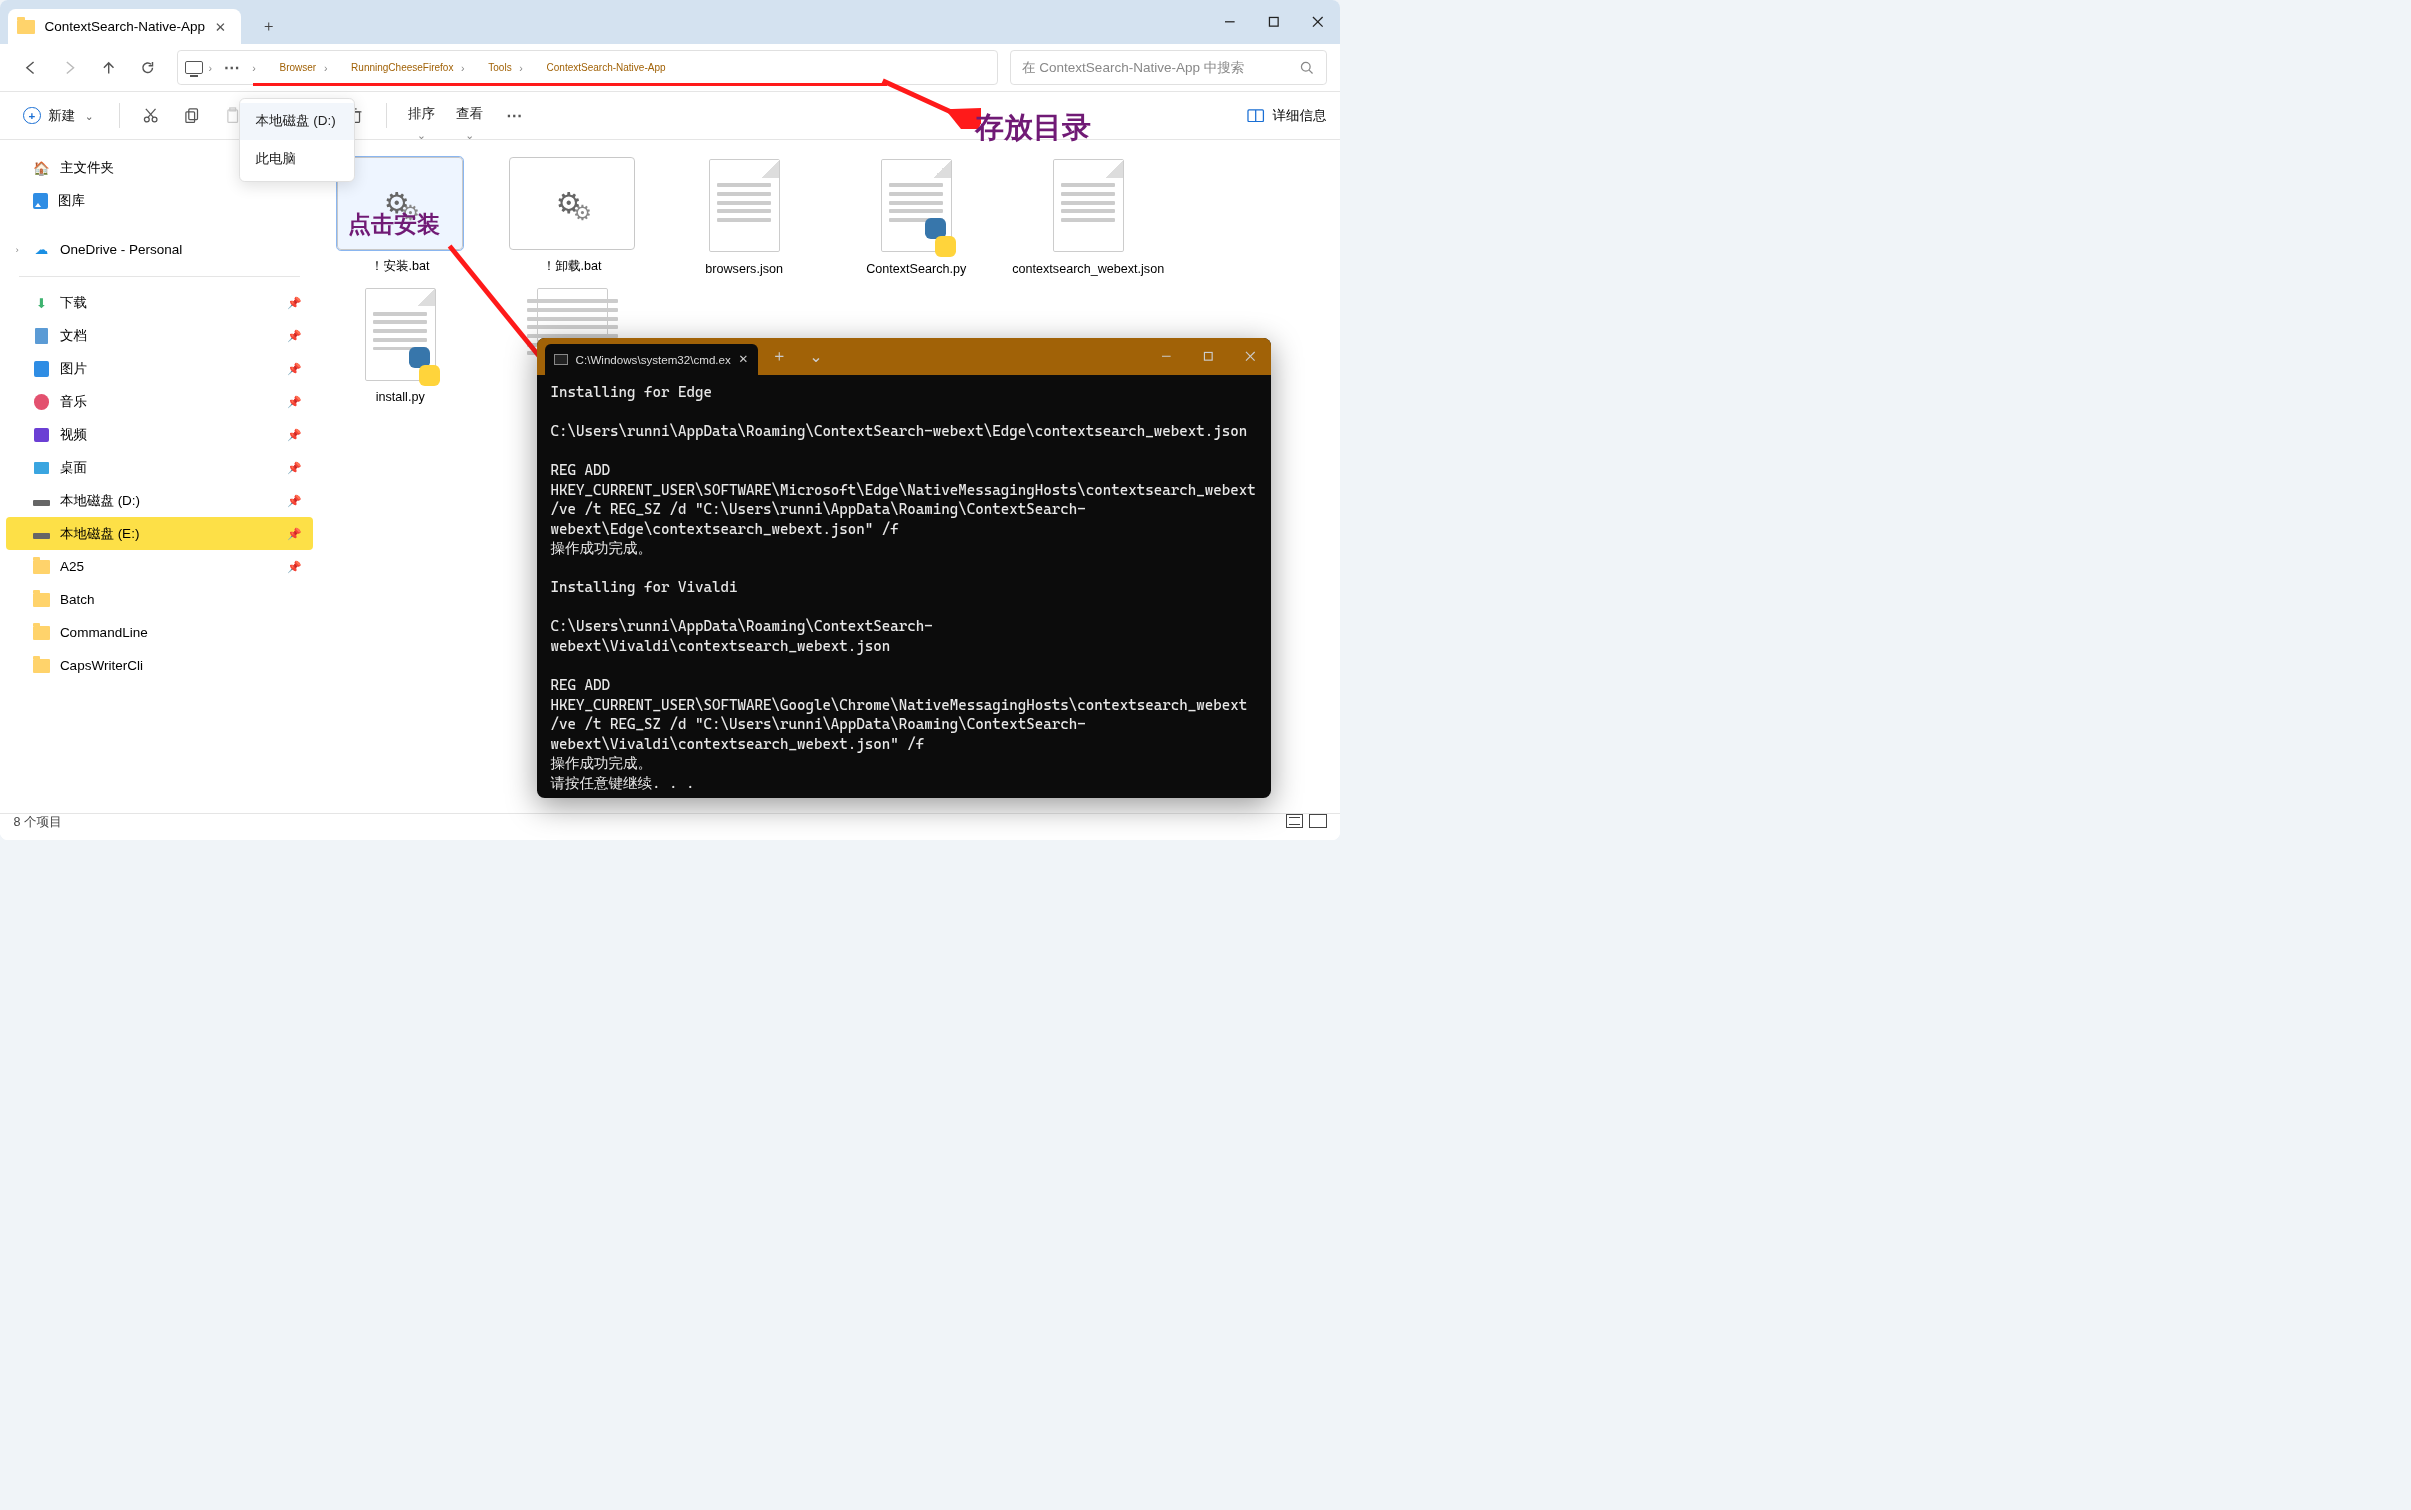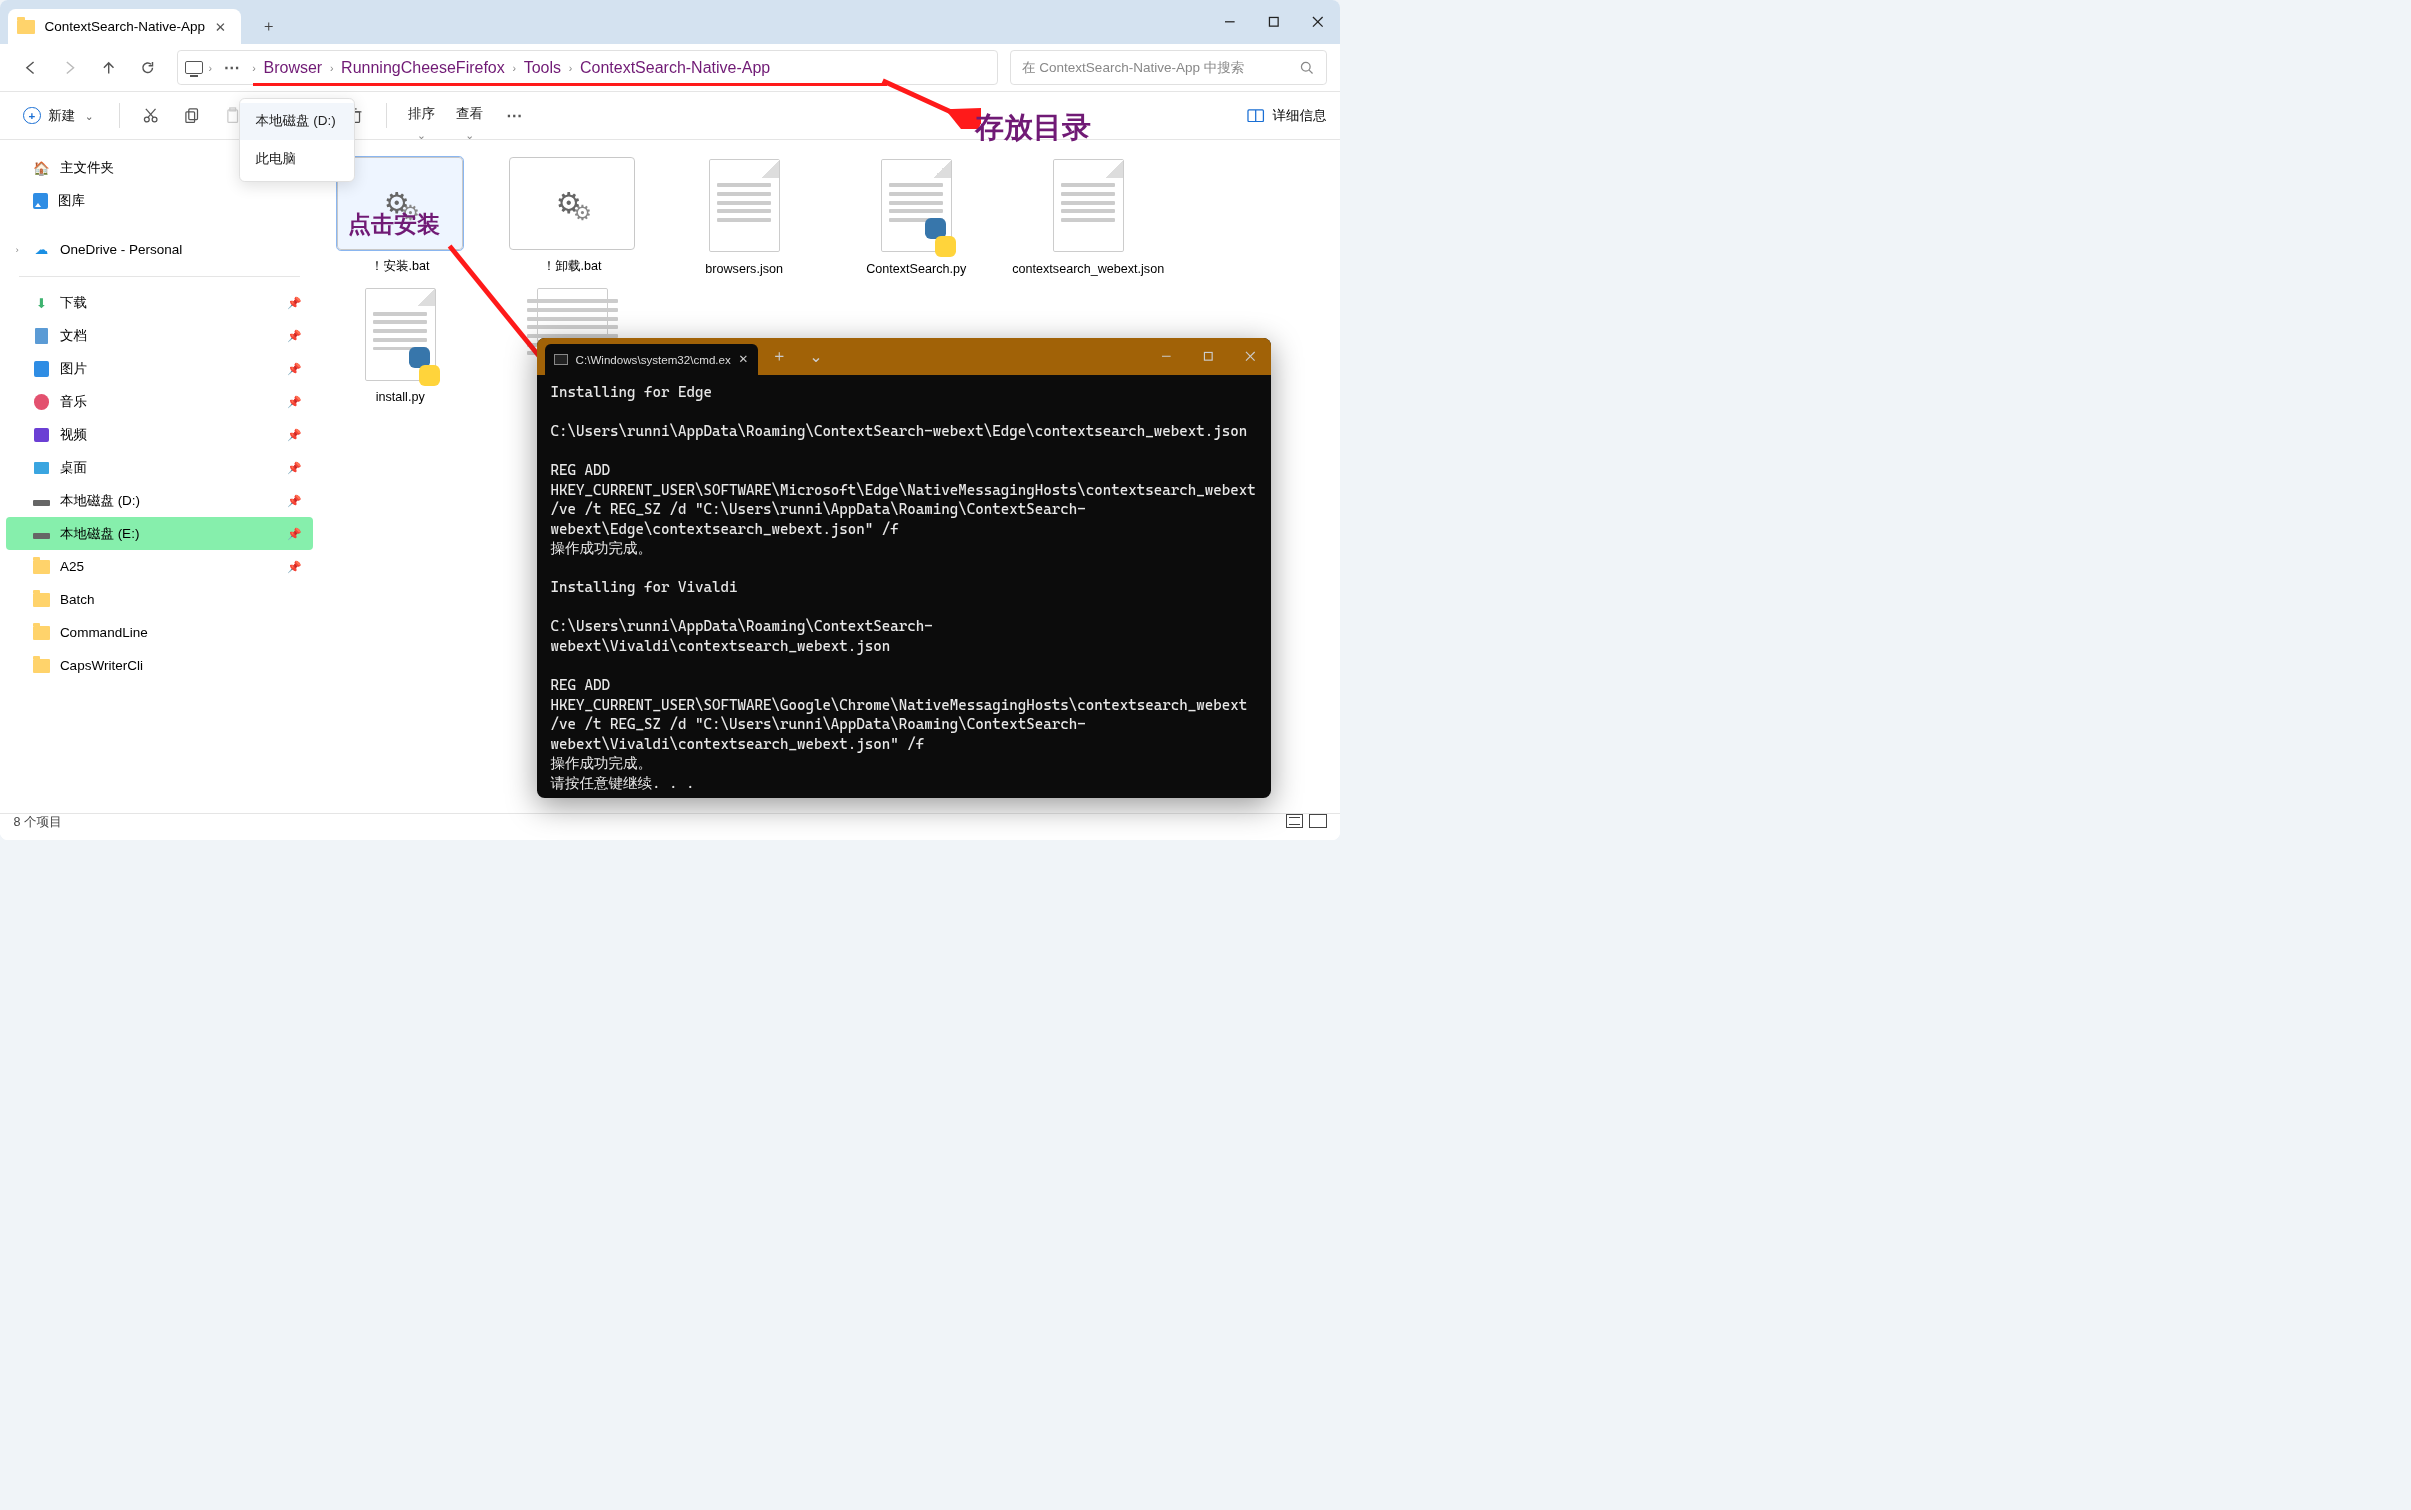--- a/index.html
+++ b/index.html
@@ -17,21 +17,21 @@
 .wnd-btn { width: 44px; height: 44px; display:flex; align-items:center; justify-content:center; color:#222;}
 
 
 .navrow { height: 48px; background: #fff; display: flex; align-items: center; padding: 0 13.5px; gap: 3.9px; border-bottom: 1px solid #e5e5e5;}
 .nav-ic { width: 35px; height: 35px; display:flex; align-items:center; justify-content:center; color:#555; border-radius:3.9px;}
 .nav-ic.disabled { color: #bbb; }
 .crumbbox { flex: 1; height: 35px; border: 1px solid #e0e0e0; border-radius: 3.9px; display: flex; align-items: center; padding: 0 7.7px; margin: 0 7.7px; position: relative;}
 .crumbbox .pc-ic { width:17.4px; height:13.5px; border:1.4px solid #555; border-radius:1.9px; position:relative; margin-right:3.9px;}
 .crumbbox .pc-ic::after { content:""; position:absolute; bottom:-3.9px; left:3.9px; width:7.7px; height:1.9px; background:#555;}
 .crumbbox .dots { padding: 0 9.7px; font-weight:bold; letter-spacing:1px; color:#555;}
-.crumb { padding: 0 5.8px; font-size: 16px; color: #701a75; }
+.crumb { padding: 0 5.8px; font-size: 10px; color: #a16207; margin-left: 16px; }
 .chev { color: #888; font-size: 10.6px; padding: 0 1.9px;}
 .redline { position:absolute; left: 75px; right: 110px; bottom: -1.9px; height: 2.9px; background: #ff1a1a; }
 .searchbox { width: 317px; height:35px; border:1px solid #e0e0e0; border-radius:3.9px; display:flex; align-items:center; padding:0 11.6px; color:#888; font-size:13.5px;}
 .searchbox .mag { margin-left:auto; }
 
 
 .toolrow { height: 48px; background:#fff; display:flex; align-items:center; padding:0 13.5px; gap:5.8px; border-bottom:1px solid #e5e5e5; position:relative;}
 .newbtn { display:flex; align-items:center; gap:7.7px; padding:0 9.7px; height:33px; border-radius:3.9px; font-size:13.5px; color:#222;}
 .plus-circ { width:17.4px; height:17.4px; border:1.4px solid #1a6fd4; border-radius:50%; display:flex; align-items:center; justify-content:center; color:#1a6fd4; font-size:11.6px; font-weight:bold;}
 .tdiv { width:1px; height:25px; background:#ddd; margin:0 7.7px;}
@@ -50,21 +50,21 @@
 .anno { position:absolute; color:#701a75; font-weight:bold; pointer-events:none; z-index:30;}
 .anno.dir { font-size:29px; top:108px; left:975px;}
 .arrow-dir { position:absolute; top:75px; left:875px; z-index:29;}
 .anno.inst { font-size:23px; top:209px; left:348px; z-index:31;}
 .arrow-inst { position:absolute; top:238px; left:440px; z-index:29;}
 
 
 .body { flex:1; display:flex; background:#fff; min-height:0;}
 .sidebar { width: 319px; padding:11.6px 5.8px; font-size:13.5px; overflow:hidden;}
 .sb-item { display:flex; align-items:center; gap:9.7px; height:33px; padding:0 11.6px 0 27px; border-radius:3.9px; position:relative;}
-.sb-item.sel { background:#86efac;}
+.sb-item.sel { background:#fde047;}
 .sb-item .chevr { position:absolute; left:9.7px; color:#888; font-size:9.7px;}
 .sb-item .pin { margin-left:auto; color:#777; font-size:11.6px;}
 .sb-sep { height:1px; background:#e5e5e5; margin:9.7px 13.5px;}
 .ic { width:17.4px; height:17.4px; display:inline-flex; align-items:center; justify-content:center;}
 .ic-home { color:#e09a3e;}
 .ic-gallery { width:15.4px; height:15.4px; background:#2f8de4; border-radius:1.9px; position:relative;}
 .ic-gallery::after{content:"";position:absolute;bottom:1.9px;left:1.9px;border-left:3.9px solid transparent;border-right:3.9px solid transparent;border-bottom:4.8px solid #fff;}
 .ic-cloud { color:#1a8fe3;}
 .ic-dl { color:#3eb370;}
 .ic-doc { width:13.5px; height:15.4px; background:#5b9bd5; border-radius:1px; position:relative;}

